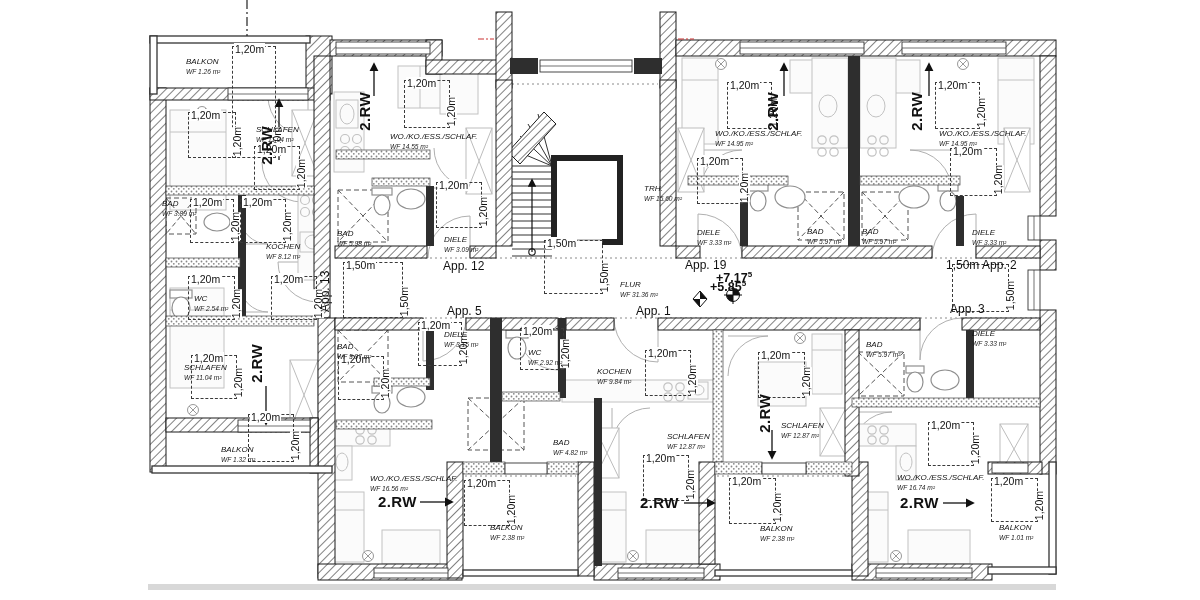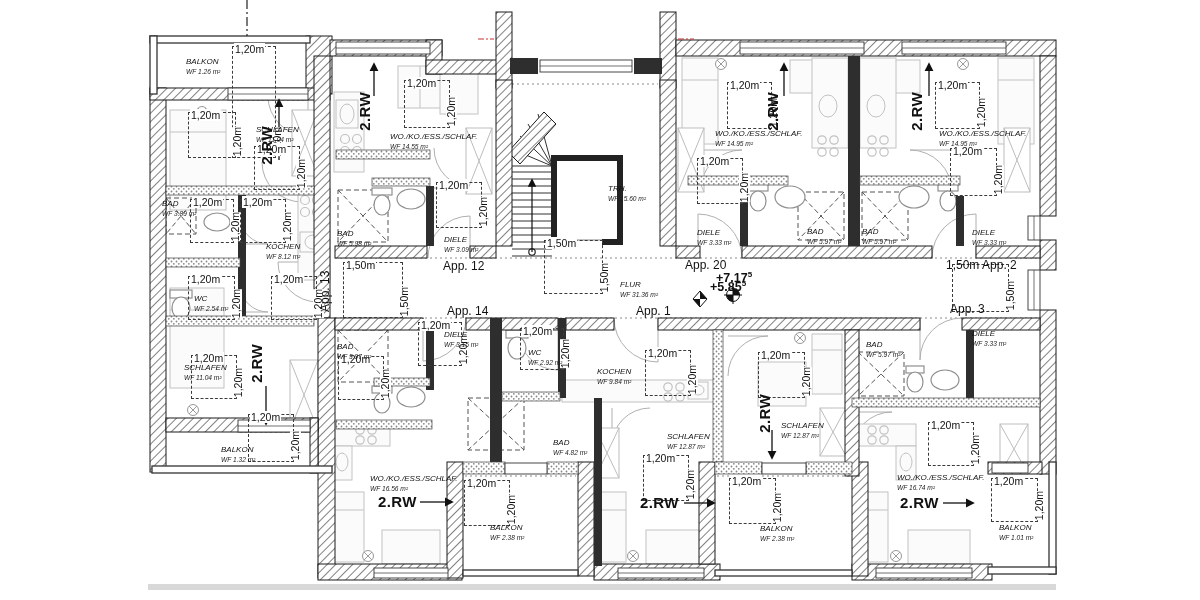--- a/index.html
+++ b/index.html
@@ -609,21 +609,21 @@
       <div class="ar">WF 14.55 m²</div>
     </div>
 <div class="rlabel" style="left:337px;top:229px">
       <div>BAD</div>
       <div class="ar">WF 5.98 m²</div>
     </div>
 <div class="rlabel" style="left:444px;top:235px">
       <div>DIELE</div>
       <div class="ar">WF 3.09 m²</div>
     </div>
-<div class="rlabel" style="left:608px;top:184px">
+<div class="rlabel" style="left:644px;top:184px">
       <div>TRH.</div>
       <div class="ar">WF 15.60 m²</div>
     </div>
 <div class="rlabel" style="left:620px;top:280px">
       <div>FLUR</div>
       <div class="ar">WF 31.36 m²</div>
     </div>
 <div class="rlabel" style="left:715px;top:129px">
       <div>WO./KO./ESS./SCHLAF.</div>
       <div class="ar">WF 14.95 m²</div>
@@ -700,25 +700,25 @@
       <div>WO./KO./ESS./SCHLAF.</div>
       <div class="ar">WF 16.74 m²</div>
     </div>
 <div class="rlabel" style="left:999px;top:523px">
       <div>BALKON</div>
       <div class="ar">WF 1.01 m²</div>
     </div>
 
 <div class="app" style="left:443px;top:259px">App. 12</div>
 <div class="app v" style="left:318px;top:264px;height:48px">App. 13</div>
-<div class="app" style="left:447px;top:304px">App. 14</div>
+<div class="app" style="left:447px;top:304px">App. 5</div>
 <div class="app" style="left:636px;top:304px">App. 1</div>
 <div class="app" style="left:950px;top:302px">App. 3</div>
 <div class="app" style="left:946px;top:258px"><span>1,50m</span> <span>App. 2</span></div>
-<div class="app" style="left:685px;top:258px">App. 20</div>
+<div class="app" style="left:685px;top:258px">App. 19</div>
 
 <div class="rw v" style="left:258px;top:126px">2.RW</div>
 <div class="rw v" style="left:356px;top:92px">2.RW</div>
 <div class="rw v" style="left:764px;top:92px">2.RW</div>
 <div class="rw v" style="left:908px;top:92px">2.RW</div>
 <div class="rw v" style="left:248px;top:344px">2.RW</div>
 <div class="rw" style="left:378px;top:493px">2.RW</div>
 <div class="rw" style="left:640px;top:494px">2.RW</div>
 <div class="rw v" style="left:756px;top:394px">2.RW</div>
 <div class="rw" style="left:900px;top:494px">2.RW</div>

